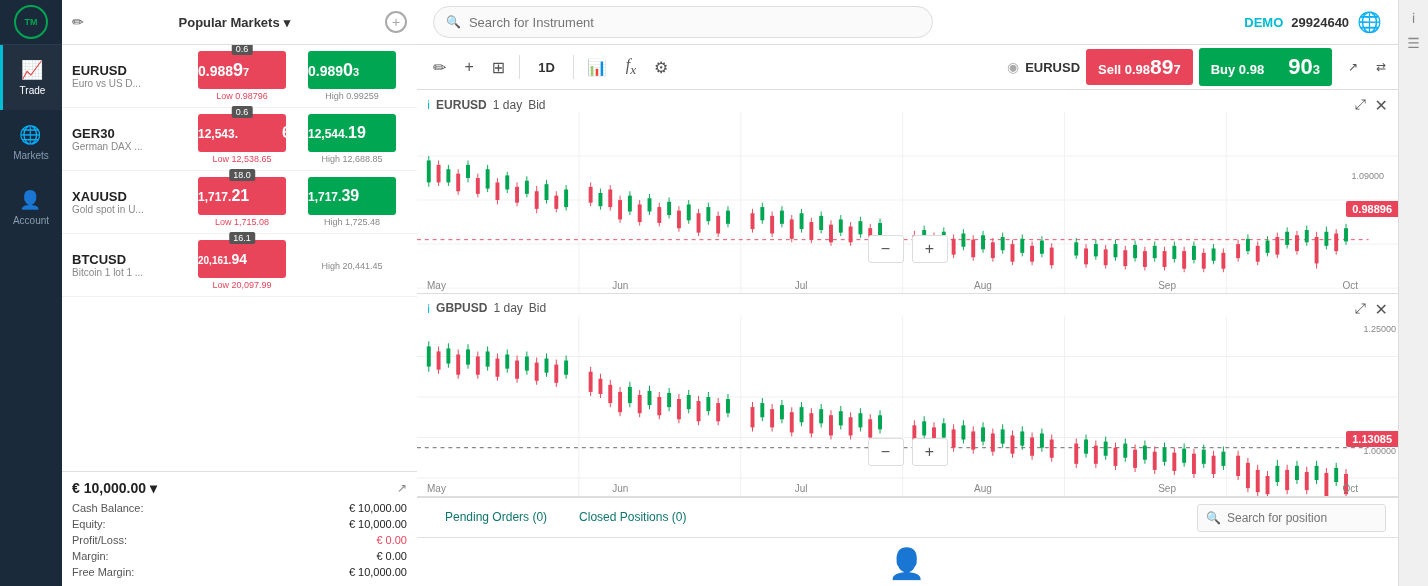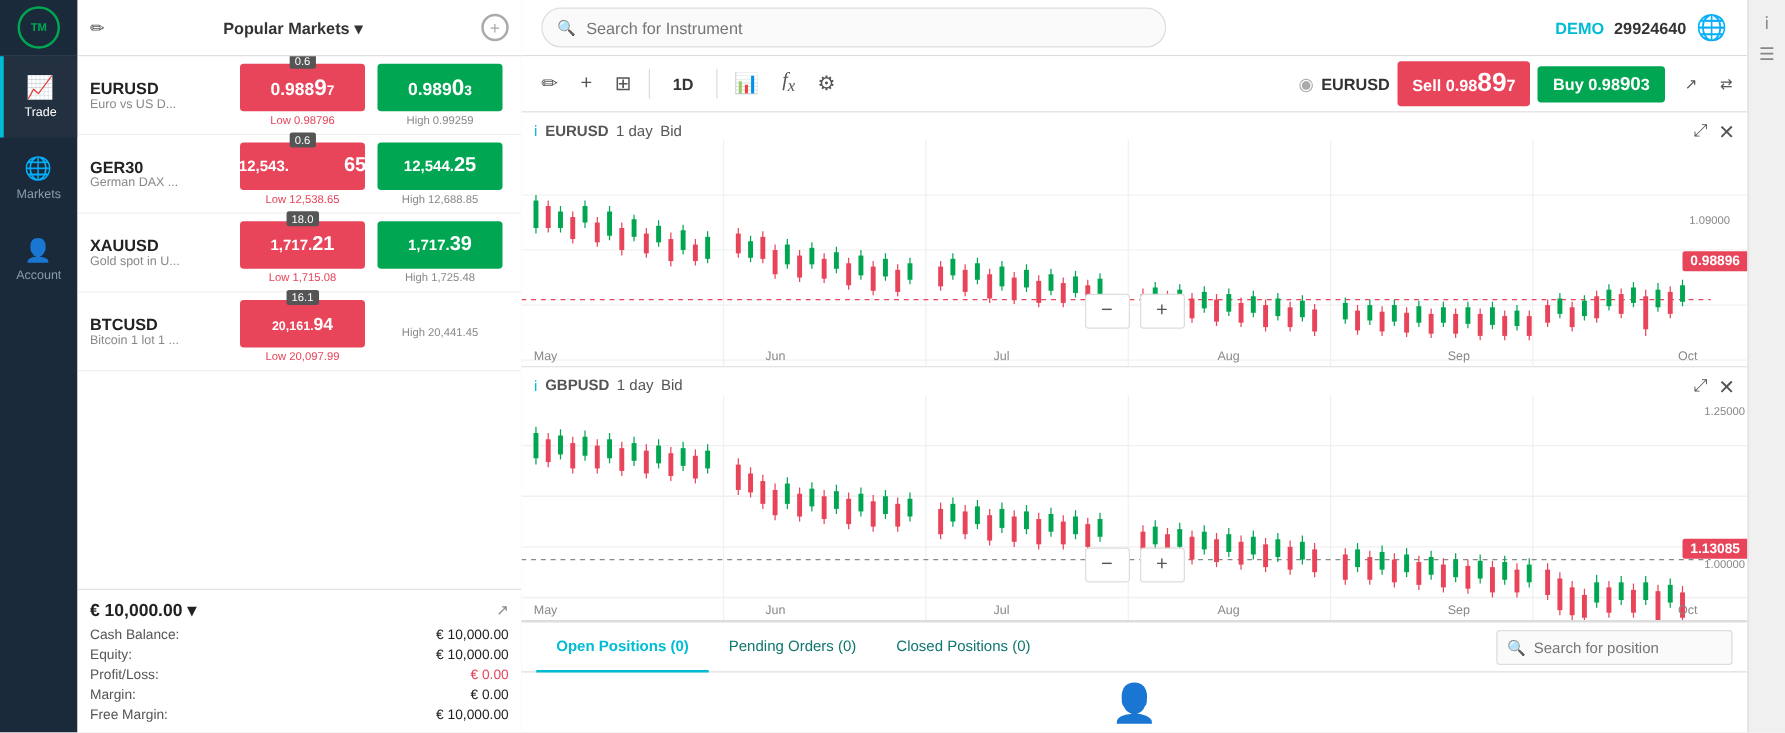--- a/index.html
+++ b/index.html
@@ -95,22 +95,22 @@
       display: flex;
       align-items: center;
       padding: 6px 10px;
       border-bottom: 1px solid #f0f0f0;
     }
     .instrument-info { flex: 1; }
     .instrument-name { font-weight: bold; font-size: 13px; color: #222; }
     .instrument-desc { font-size: 10px; color: #888; }
     .price-group { width: 110px; display: flex; flex-direction: column; align-items: center; }
     .price-btn {
-      width: 100px; height: 38px;
-      display: flex; flex-direction: column; align-items: center; justify-content: center;
+      width: 88px; height: 38px;
+      display: flex; flex-direction: column; align-items: flex-start; justify-content: center;
       border-radius: 3px; cursor: pointer; position: relative;
     }
     .price-btn.sell { background: #e8445a; }
     .price-btn.buy { background: #00a651; }
     .spread-badge {
       position: absolute; top: -8px; left: 50%; transform: translateX(-50%);
       background: #555; color: white; font-size: 9px; padding: 1px 4px; border-radius: 2px;
     }
     .price-main { color: white; font-weight: bold; font-size: 14px; line-height: 1; }
     .price-main .big { font-size: 18px; }
@@ -356,21 +356,21 @@
       </div>
       <div class="price-group">
         <div class="price-btn sell" style="position:relative;">
           <div class="spread-badge">0.6</div>
           <div class="price-main" style="font-size:12px;">12,543.<span class="big" style="font-size:16px;margin-left:44px;">65</span></div>
         </div>
         <div style="font-size:9px;color:#e8445a;margin-top:2px;">Low 12,538.65</div>
       </div>
       <div class="price-group">
         <div class="price-btn buy">
-          <div class="price-main" style="font-size:12px;">12,544.<span class="big" style="font-size:16px;">25</span></div>
+          <div class="price-main" style="font-size:12px;">12,544.<span class="big" style="font-size:16px;">19</span></div>
         </div>
         <div style="font-size:9px;color:#888;margin-top:2px;">High 12,688.85</div>
       </div>
     </div>
 
     <div class="instrument-row">
       <div class="instrument-info">
         <div class="instrument-name">XAUUSD</div>
         <div class="instrument-desc">Gold spot in U...</div>
       </div>
@@ -461,21 +461,21 @@
     <div class="toolbar-sep"></div>
     <button class="timeframe-btn">1D</button>
     <div class="toolbar-sep"></div>
     <span class="toolbar-icon">📊</span>
     <span class="toolbar-icon" style="font-style:italic;font-family:serif;">f<sub>x</sub></span>
     <span class="toolbar-icon">⚙</span>
     <div class="instrument-display">
       <span style="font-size:14px;color:#aaa;">◉</span>
       <span class="instrument-name-badge">EURUSD</span>
       <button class="sell-btn-top">Sell 0.98<span style="font-size:21px;font-weight:bold;">89</span>7</button>
-      <button class="buy-btn-top">Buy 0.98<span style="font-size:15px;font-weight:bold;">90</span>3</button>
+      <button class="buy-btn-top">Buy 0.98<span style="font-size:22px;font-weight:bold;margin-left:24px;">90</span>3</button>
     </div>
     <span class="chart-expand-icon" style="margin-left:6px;">↗</span>
     <span class="chart-expand-icon">⇄</span>
   </div>
 
   <div style="flex:1;display:flex;flex-direction:column;overflow:hidden;">
 
     <div class="charts-area">
 
       <div class="chart-container" style="flex:1;margin:0;border:none;border-bottom:1px solid #ddd;">
@@ -926,23 +926,20 @@
           <span style="font-size:10px;color:#888;">Aug</span>
           <span style="font-size:10px;color:#888;">Sep</span>
           <span style="font-size:10px;color:#888;">Oct</span>
         </div>
       </div>
 
     </div>
 
     <div class="bottom-tabs">
       <div class="tabs-header">
-        <div class="tab-item active">
-          <span>Open Positions (0)</span>
-        </div>
         <div class="tab-item">
           <span>Pending Orders (0)</span>
         </div>
         <div class="tab-item">
           <span>Closed Positions (0)</span>
         </div>
         <div class="tab-search">
           <span style="color:#aaa;font-size:12px;">🔍</span>
           <input type="text" placeholder="Search for position" style="">
         </div>

